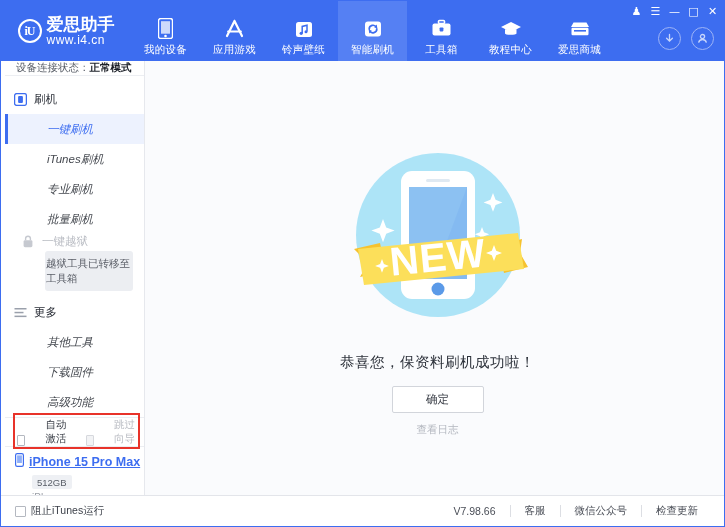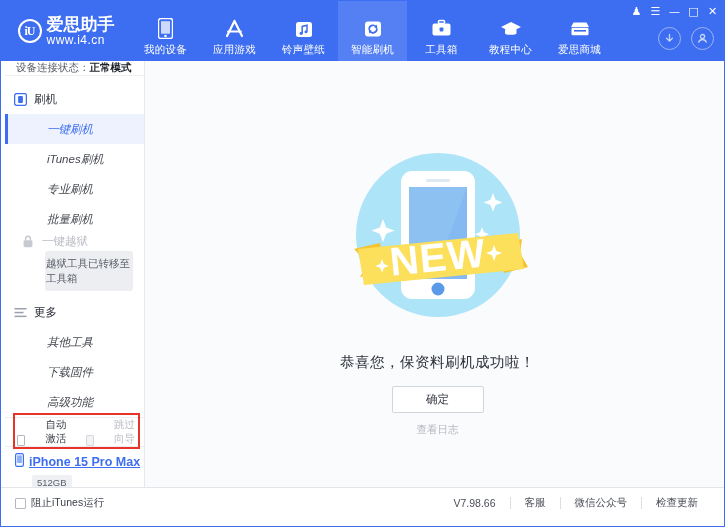--- a/index.html
+++ b/index.html
@@ -182,21 +182,21 @@
     border-radius: 2px;
     font-size: 11.5px; color: #3c4049; cursor: pointer;
     font-family: "Liberation Sans", sans-serif;
   }
   .log-link {
     margin-top: 10px; font-size: 10.5px; color: #b3b7bf; cursor: pointer;
   }
 
   
   .footer {
-    position: absolute; bottom: 8px; left: 0;
+    position: absolute; bottom: 0; left: 0;
     width: 725px; height: 31px;
     background: #ffffff; border-top: 1px solid #e3e5ea;
     display: flex; align-items: center;
   }
   .footer-left {
     display: flex; align-items: center; gap: 5px;
     margin-left: 14px; font-size: 10.5px; color: #3c4049;
   }
   .footer-left .box {
     width: 11px; height: 11px; border: 1px solid #b4b8c0;

